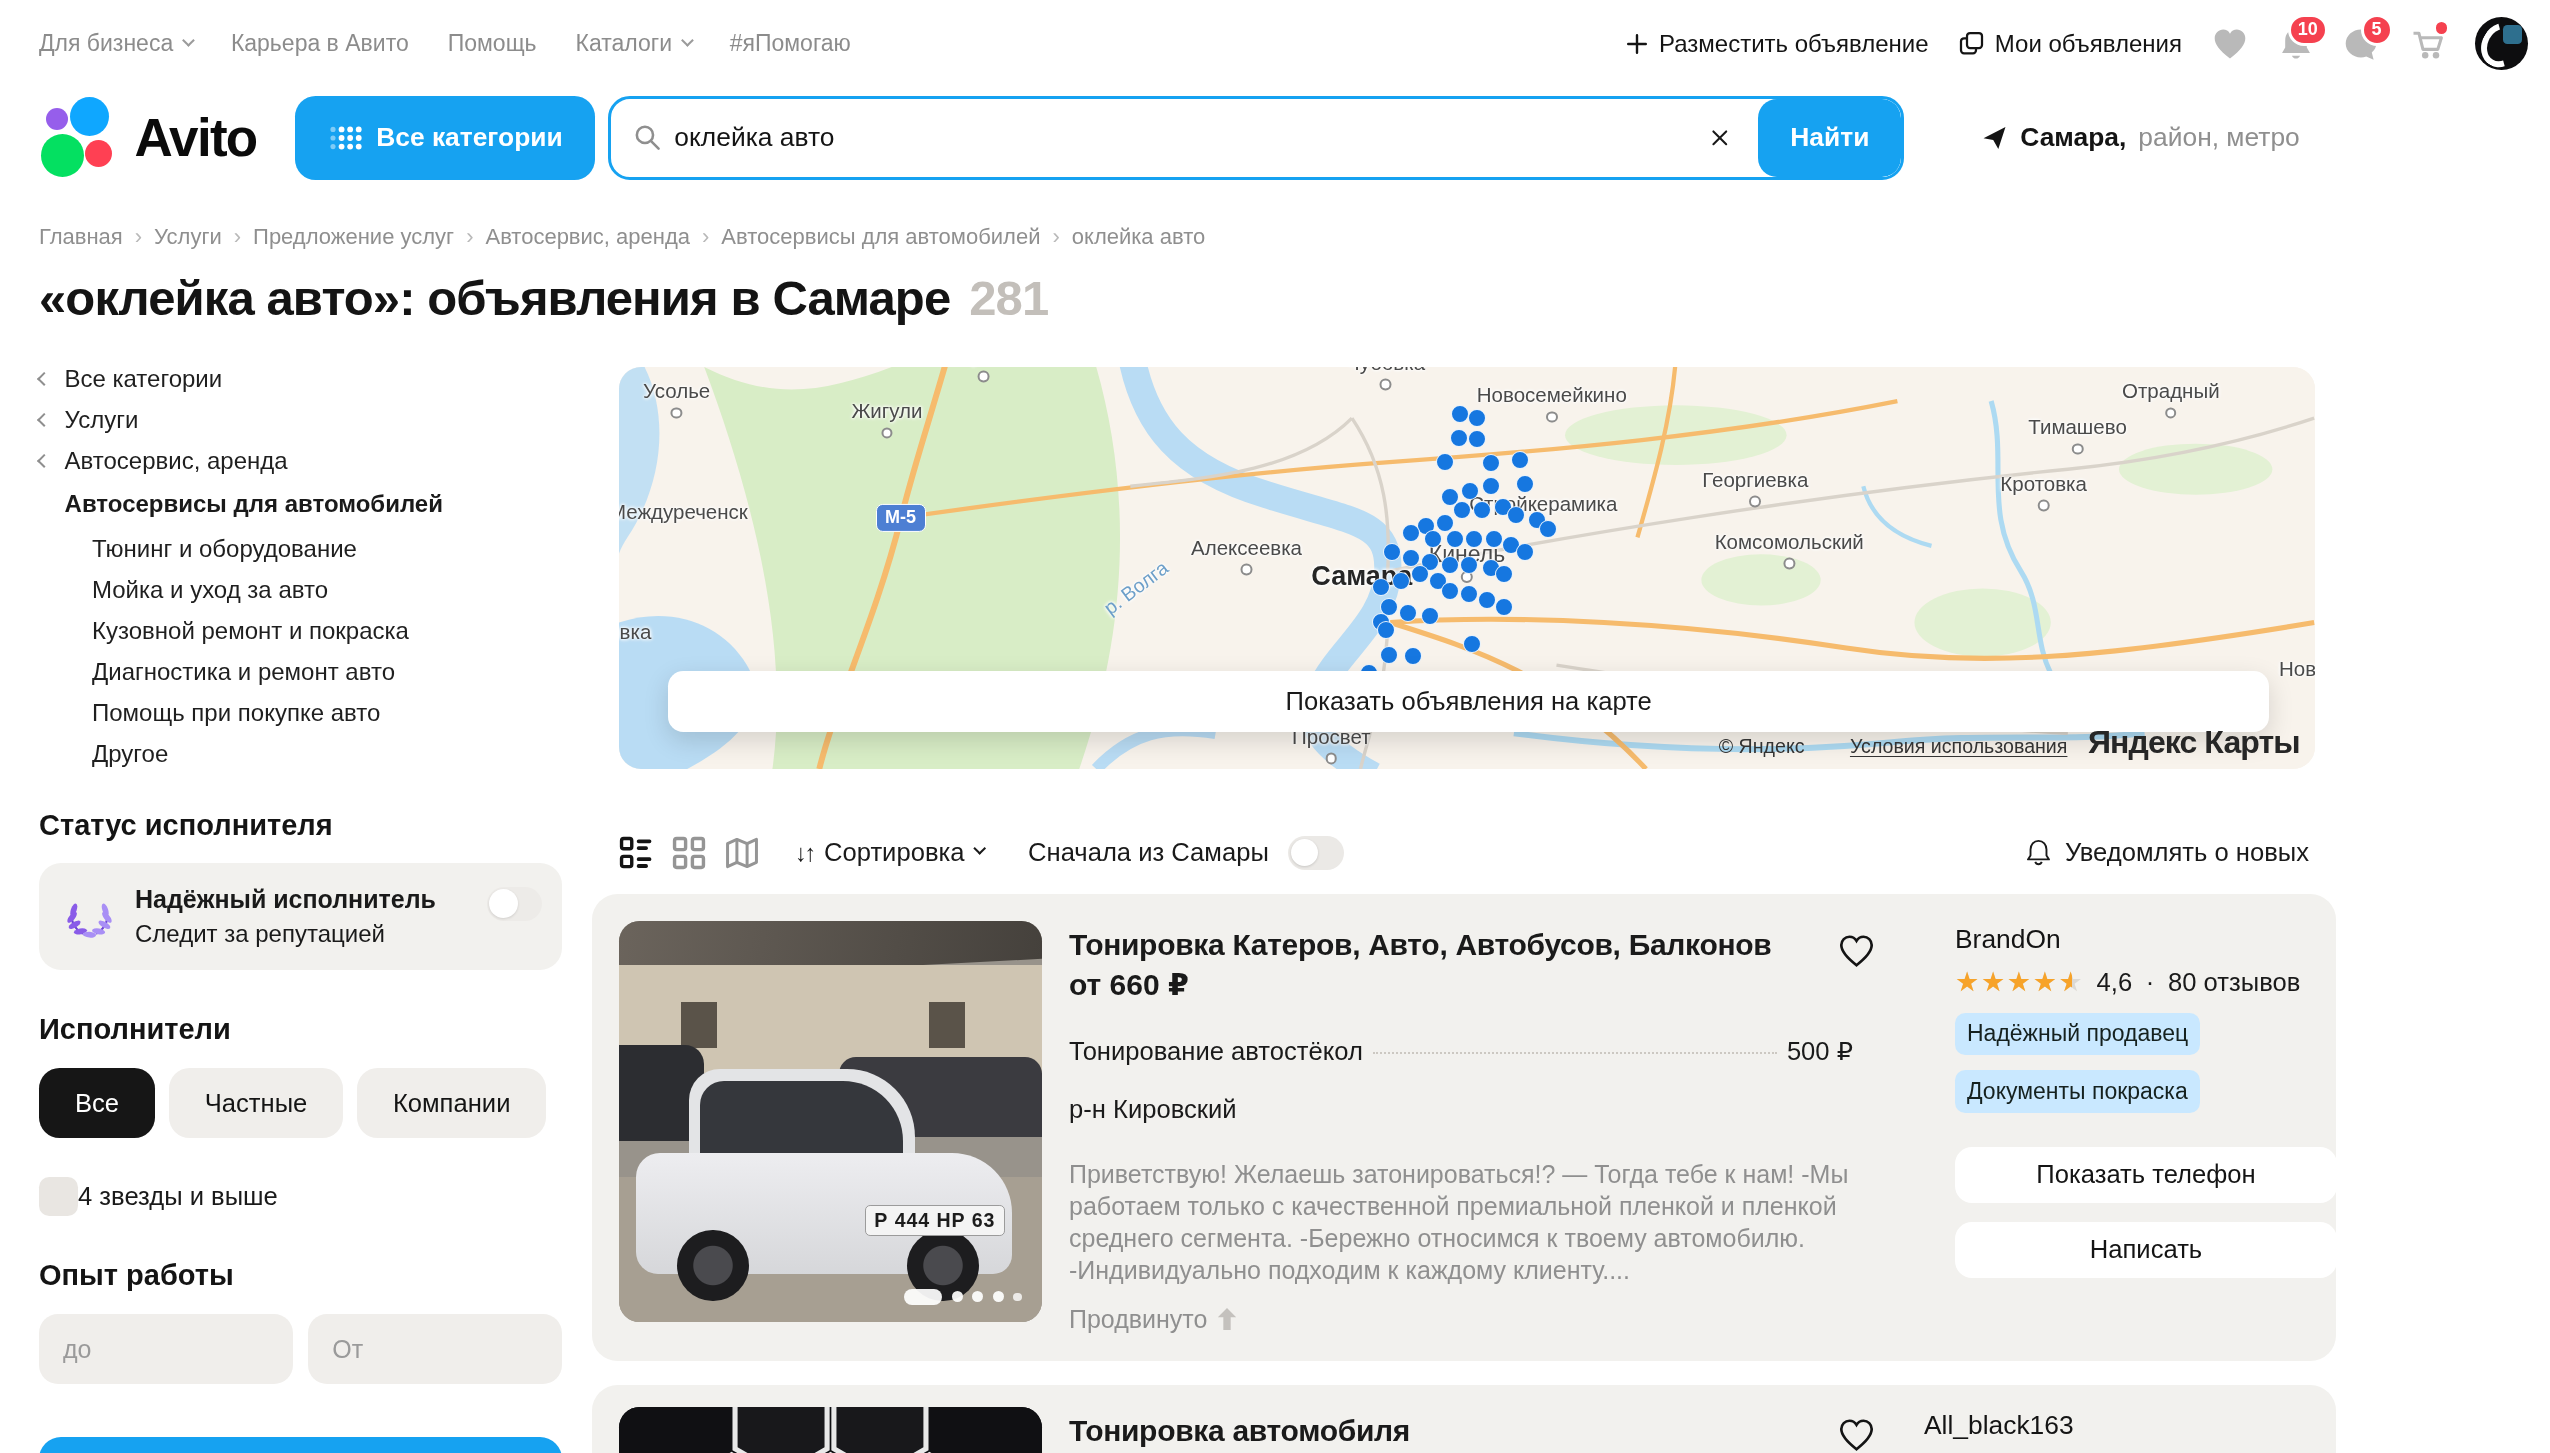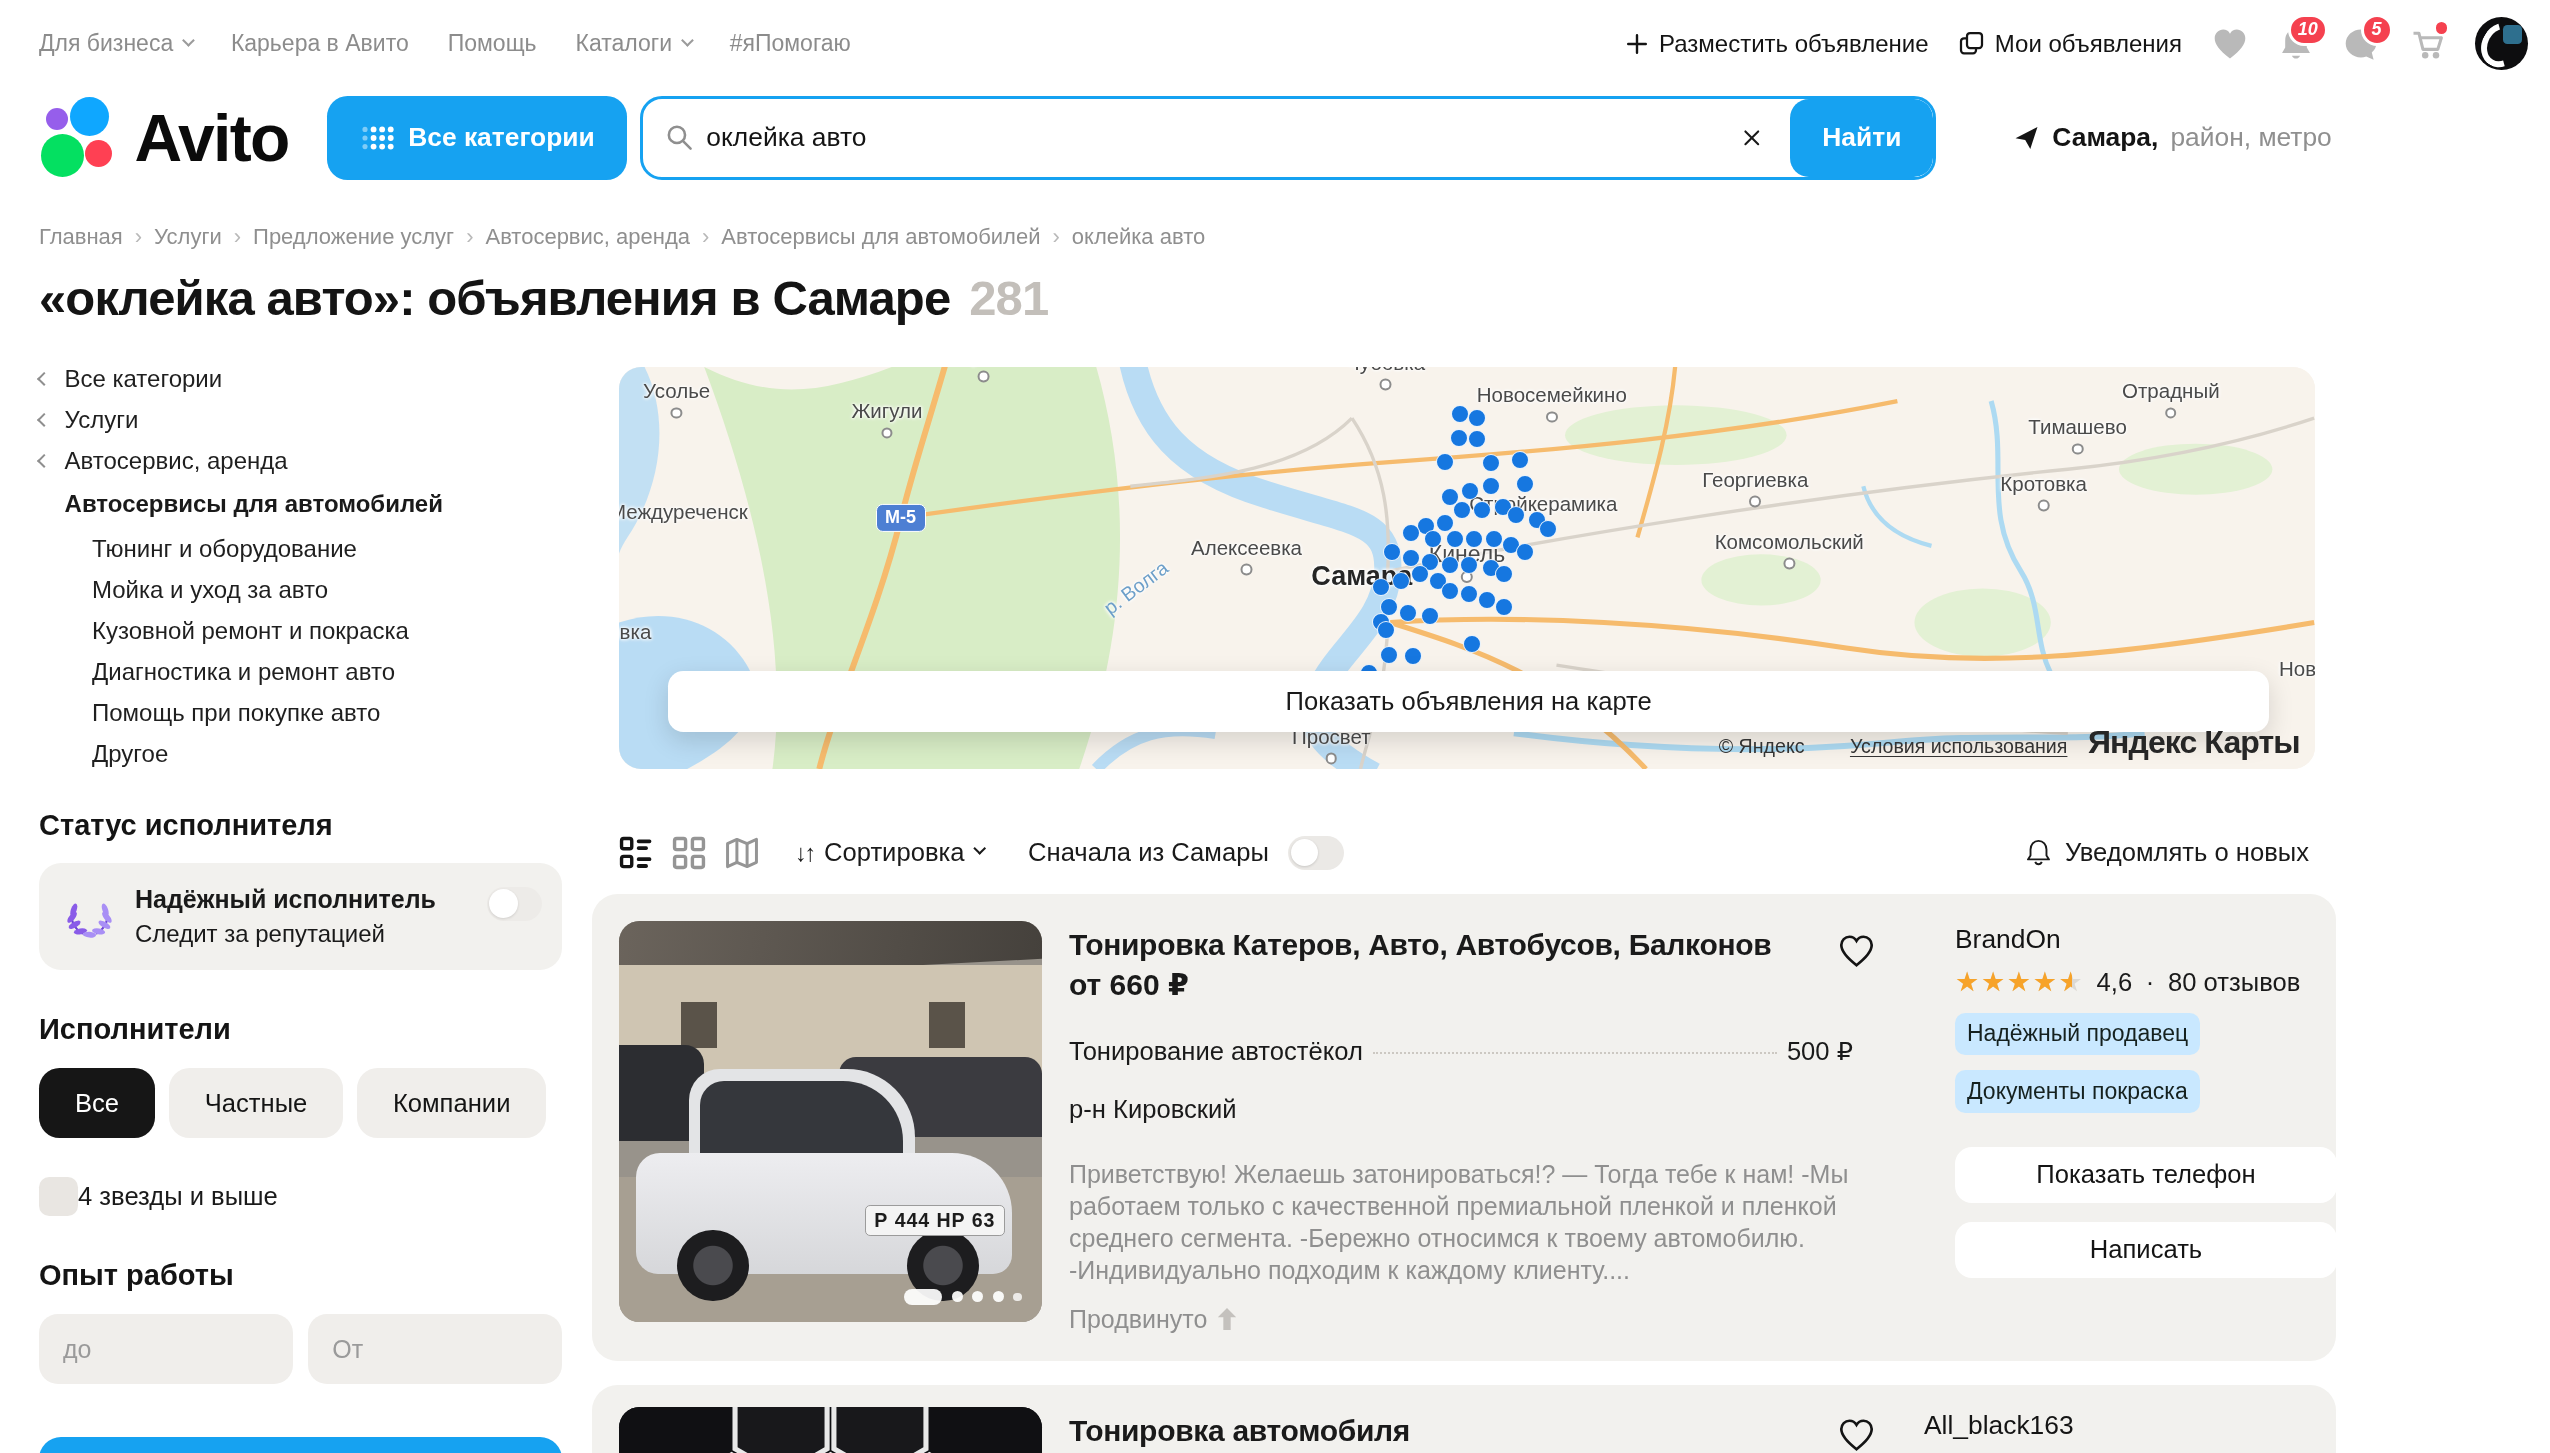--- a/index.html
+++ b/index.html
@@ -7,37 +7,37 @@
   body { position:relative; background:#fff; color:#1a1a1a; overflow:hidden; }
   button { border:none; background:none; cursor:pointer; font-family:inherit; }
 
   
   .topnav { display:flex; align-items:center; padding:17px 22px 0 39px; font-size:23px; color:#8c8c8c; }
   .topnav .left { display:flex; align-items:center; gap:39px; }
   .nav-link { display:flex; align-items:center; color:#8c8c8c; }
   .chev-down-s { width:8.5px; height:8.5px; border-right:2.1px solid #9b9b9b; border-bottom:2.1px solid #9b9b9b; transform:rotate(45deg) translateY(-1.7px); display:inline-block; margin-left:10.2px; margin-top:-5.1px; }
   .topnav .right { margin-left:auto; display:flex; align-items:center; gap:29px; color:#141414; }
   .post-ad, .my-ads { display:flex; align-items:center; gap:10.2px; font-size:24px; color:#141414; }
-  .icon-btn { position:relative; display:flex;font-style:italic; }
+  .icon-btn { position:relative; display:flex; }
   .nbadge { position:absolute; top:-12px; right:-13.6px; background:var(--red,#f5414f); color:#fff; min-width:32px; height:32px; padding:0 6.8px; border-radius:852px; font-size:18px; font-weight:700; display:flex; align-items:center; justify-content:center; border:3.4px solid #fff; }
   .cart-dot { position:absolute; top:-5.1px; right:-3.4px; width:15.3px; height:15.3px; border-radius:50%; background:var(--red,#f5414f); border:2.6px solid #fff; }
   .avatar { position:relative; width:53px; height:53px; border-radius:50%; background:#0d0d0f; overflow:hidden; }
   .avatar::before { content:""; position:absolute; left:6.8px; bottom:1.7px; width:27px; height:34px; border-radius:50%; border:6.8px solid #fff; border-top-color:transparent; border-right-color:transparent; transform:rotate(30deg); }
   .avatar::after { content:""; position:absolute; right:6px; top:7.7px; width:19px; height:19px; border-radius:4.3px; background:#2e6f8e; }
 
   
   .search-row { display:flex; align-items:center; margin:25.6px 39px 0 39px; height:84px; }
   .logo { display:flex; align-items:center; margin-right:38px; }
   .logo-mark { position:relative; width:87px; height:84px; }
   .logo-mark i { position:absolute; border-radius:50%; display:block; }
   .lm-purple { left:6.8px;  top:12px; width:22px; height:22px; background:#965eeb; }
   .lm-blue   { left:31px; top:1.7px;  width:39px; height:39px; background:#0fa7ff; }
   .lm-green  { left:1.7px;  top:38px; width:43px; height:43px; background:#04e061; }
   .lm-red    { left:46px; top:44px; width:27px; height:27px; background:#ff4053; }
-  .logo-text { font-size:66px; font-weight:800; letter-spacing:-1.7px; color:#0b0b0b; margin-left:8.5px; }
+  .logo-text { font-size:53px; font-weight:800; letter-spacing:-1.7px; color:#0b0b0b; margin-left:8.5px; }
   .cat-btn { display:flex; align-items:center; gap:13.6px; height:84px; padding:0 32px; background:var(--accent,#16a2f1); color:#fff; font-size:26.4px; font-weight:600; border-radius:20.5px; }
   .search-box { display:flex; width:1296px; height:84px; border:3.4px solid var(--accent,#16a2f1); border-radius:22px; overflow:hidden; background:#fff; margin-left:13.6px; }
   .search-field { flex:1; display:flex; align-items:center; padding:0 20.5px 0 22px; }
   .search-field input { flex:1; border:none; outline:none; font-size:26.4px; color:#141414; margin-left:12px; background:transparent; }
   .clear-btn { display:flex; padding:5.1px; }
   .find-btn { width:143px; background:var(--accent,#16a2f1); color:#fff; font-size:26.4px; font-weight:600; border-radius:19px; }
   .location { display:flex; align-items:center; gap:12px; margin-left:77px; font-size:26.4px; }
   .loc-primary { color:#141414; font-weight:600; }
   .loc-secondary { color:#8f8f8f; }
 

